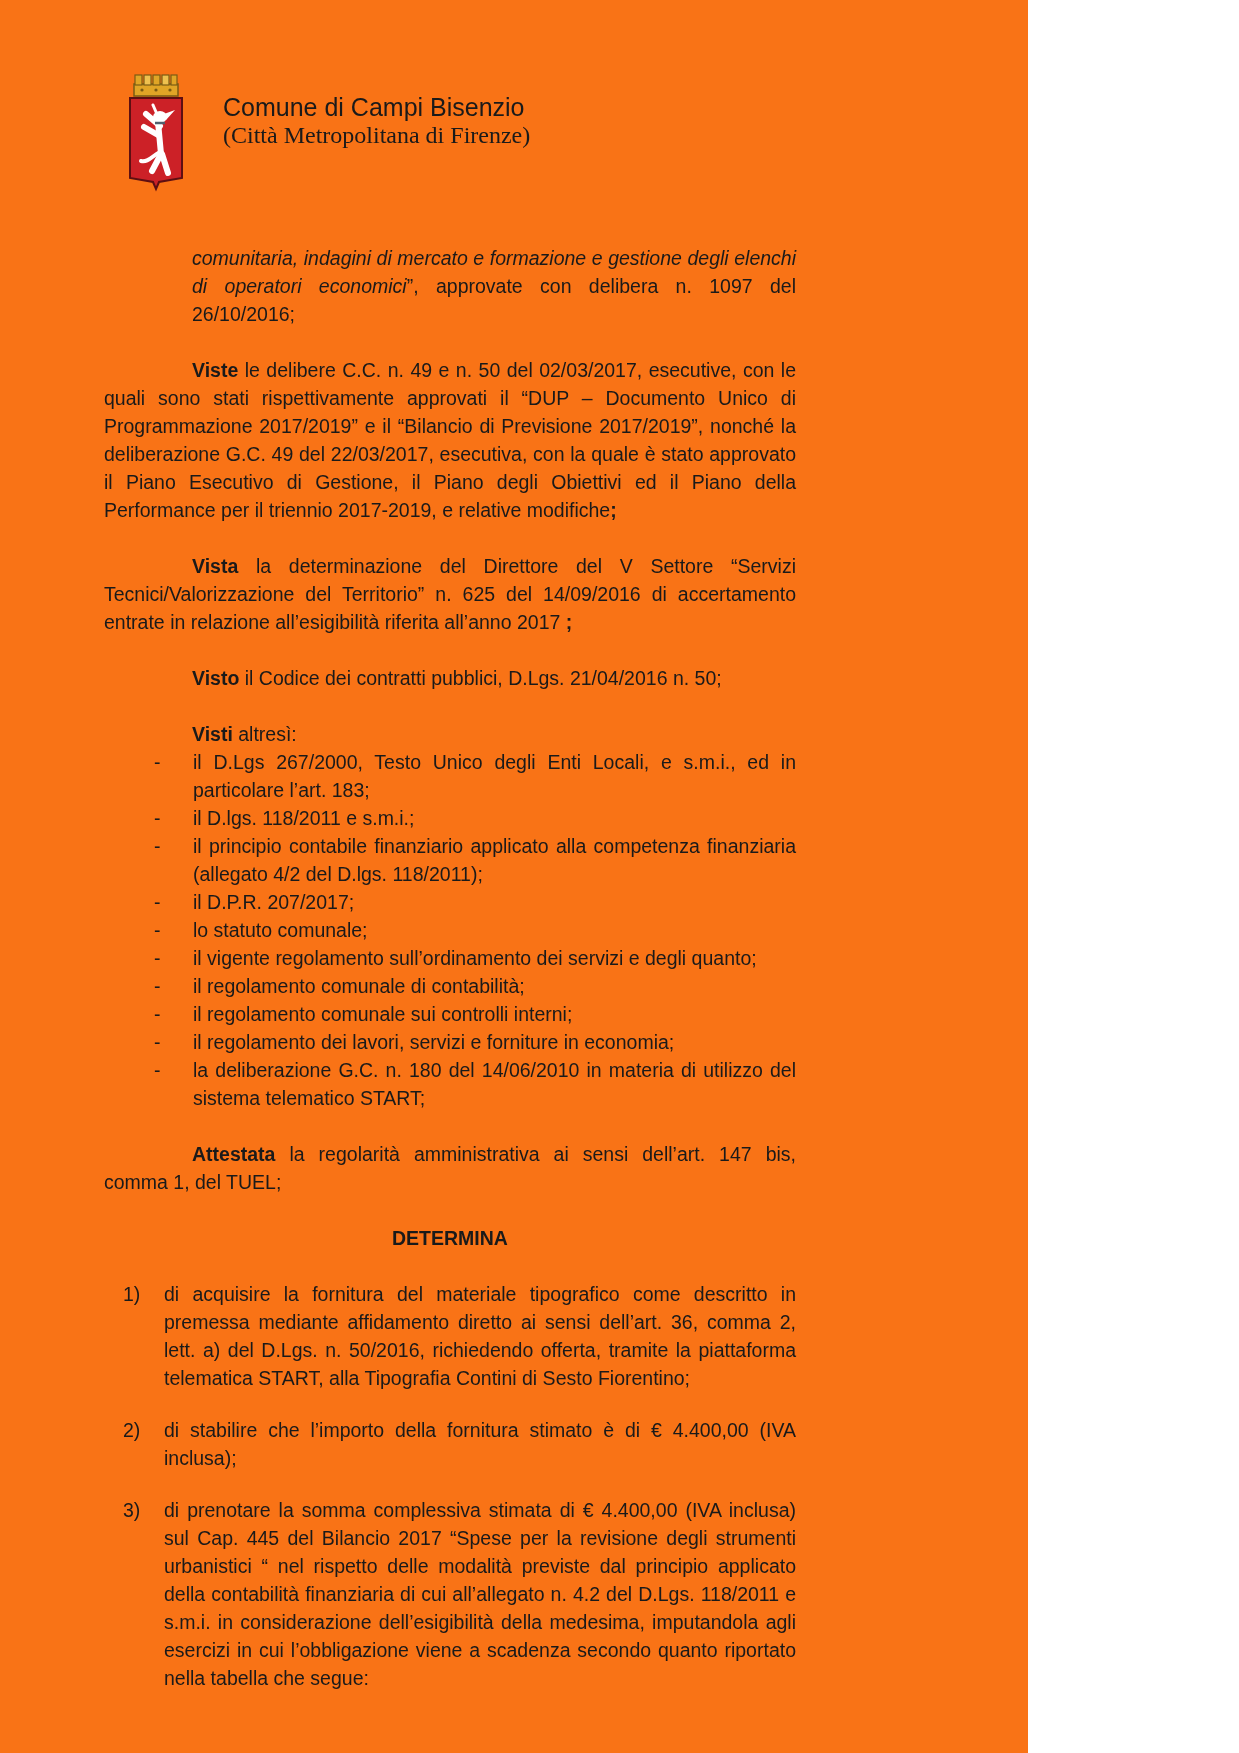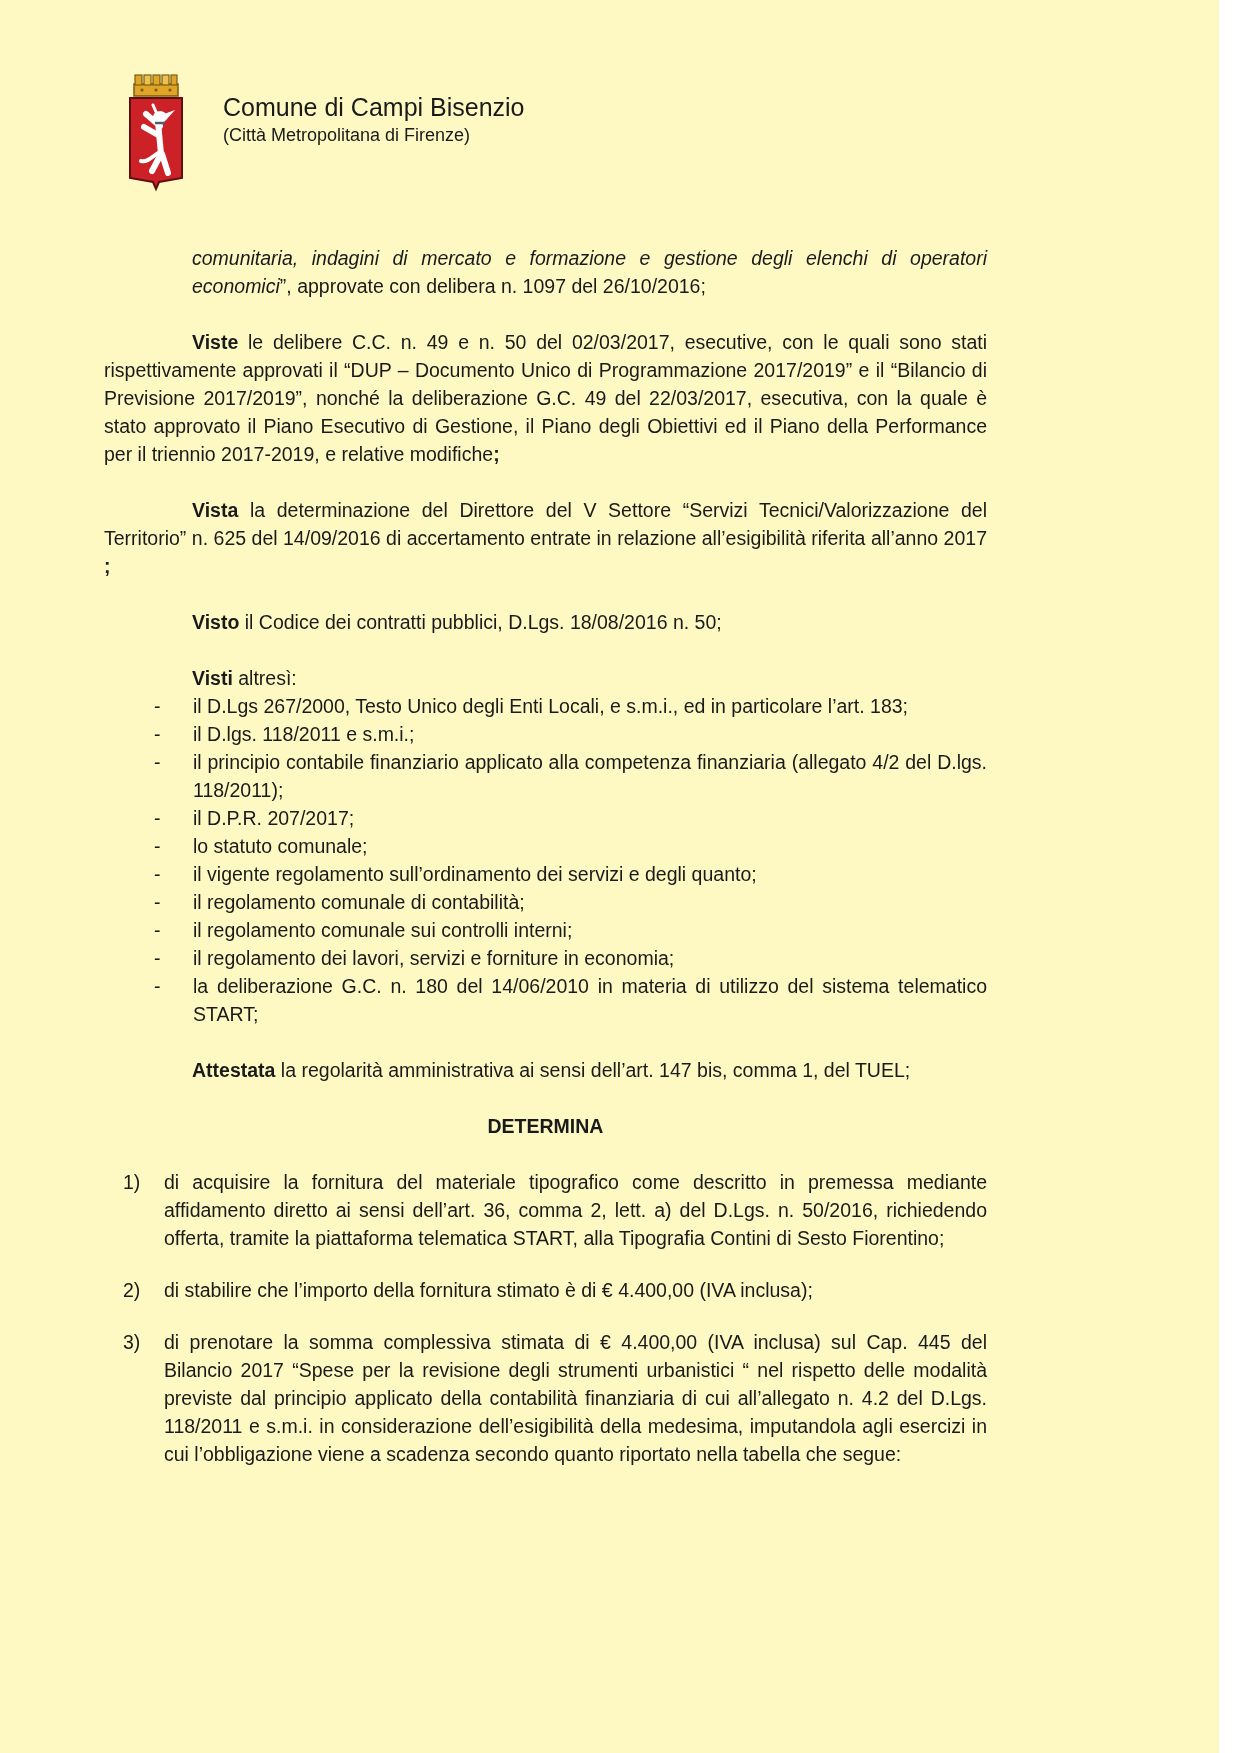--- a/index.html
+++ b/index.html
@@ -1,27 +1,27 @@
 <!DOCTYPE html>
 <html><head>
 <meta charset="utf-8">
 <style>
   html,body{margin:0;padding:0;background:#ffffff;}
   .page{
-    width:1219px;height:1753px;background:#fef9c3;position:relative;
+    width:1028px;height:1753px;background:#f97316;position:relative;
     font-family:"Liberation Sans",sans-serif;font-size:19.5px;line-height:28px;
     color:#1a1a1a;overflow:hidden;box-sizing:border-box;
     padding:70px 232px 0 104px;
   }
   
   .hdr{display:flex;align-items:flex-start;margin:0 0 52px 23px;height:122px;}
   .crest{width:58px;height:122px;flex:0 0 58px;display:block;}
   .hdr-text{margin-left:38px;padding-top:22px;}
   .title{font-size:25px;line-height:30px;color:#1a1a1a;}
-  .subtitle{font-size:18px;line-height:26px;color:#1a1a1a;}
+  .subtitle{font-size:24px;line-height:26px;color:#1a1a1a;font-family:Liberation Serif, serif;}
   
   p{margin:0 0 28px;text-align:justify;}
   .quote{margin-left:88px;}
   .ind{text-indent:88px;}
   em{}
   b{font-weight:bold;}
   .det-head{text-align:center;font-weight:bold;margin:28px 0;}
   
   ul.dash-list{list-style:none;margin:0 0 28px;padding:0;}
   ul.dash-list li{position:relative;padding-left:89px;text-align:justify;}
@@ -75,21 +75,21 @@
   </header>
 
   <main>
 
     <p class="quote"><em>comunitaria, indagini di mercato e formazione e gestione degli elenchi di operatori economici</em><span>”, approvate con delibera n. 1097 del 26/10/2016;</span></p>
 
     <p class="ind"><b>Viste</b><span> le delibere C.C. n. 49 e n. 50 del 02/03/2017, esecutive, con le quali sono stati rispettivamente approvati il “DUP – Documento Unico di Programmazione 2017/2019” e il “Bilancio di Previsione 2017/2019”, nonché la deliberazione G.C. 49 del 22/03/2017, esecutiva, con la quale è stato approvato il Piano Esecutivo di Gestione, il Piano degli Obiettivi ed il Piano della Performance per il triennio 2017-2019, e relative modifiche</span><b>;</b></p>
 
     <p class="ind"><b>Vista</b><span> la determinazione del Direttore del V Settore “Servizi Tecnici/Valorizzazione del Territorio” n. 625 del 14/09/2016 di accertamento entrate in relazione all’esigibilità riferita all’anno 2017</span><b> ;</b></p>
 
-    <p class="ind"><b>Visto</b><span> il Codice dei contratti pubblici, D.Lgs. 18/08/2016 n. 50;</span></p>
+    <p class="ind"><b>Visto</b><span> il Codice dei contratti pubblici, D.Lgs. 21/04/2016 n. 50;</span></p>
 
     <p class="ind" style="margin-bottom:0;"><b>Visti</b><span> altresì:</span></p>
 
     <ul class="dash-list">
       <li><span class="dash">-</span><span>il D.Lgs 267/2000, Testo Unico degli Enti Locali, e s.m.i., ed in particolare l’art. 183;</span></li>
       <li><span class="dash">-</span><span>il D.lgs. 118/2011 e s.m.i.;</span></li>
       <li><span class="dash">-</span><span>il principio contabile finanziario applicato alla competenza finanziaria (allegato 4/2 del D.lgs. 118/2011);</span></li>
       <li><span class="dash">-</span><span>il D.P.R. 207/2017;</span></li>
       <li><span class="dash">-</span><span>lo statuto comunale;</span></li>
       <li><span class="dash">-</span><span>il vigente regolamento sull’ordinamento dei servizi e degli quanto;</span></li>

